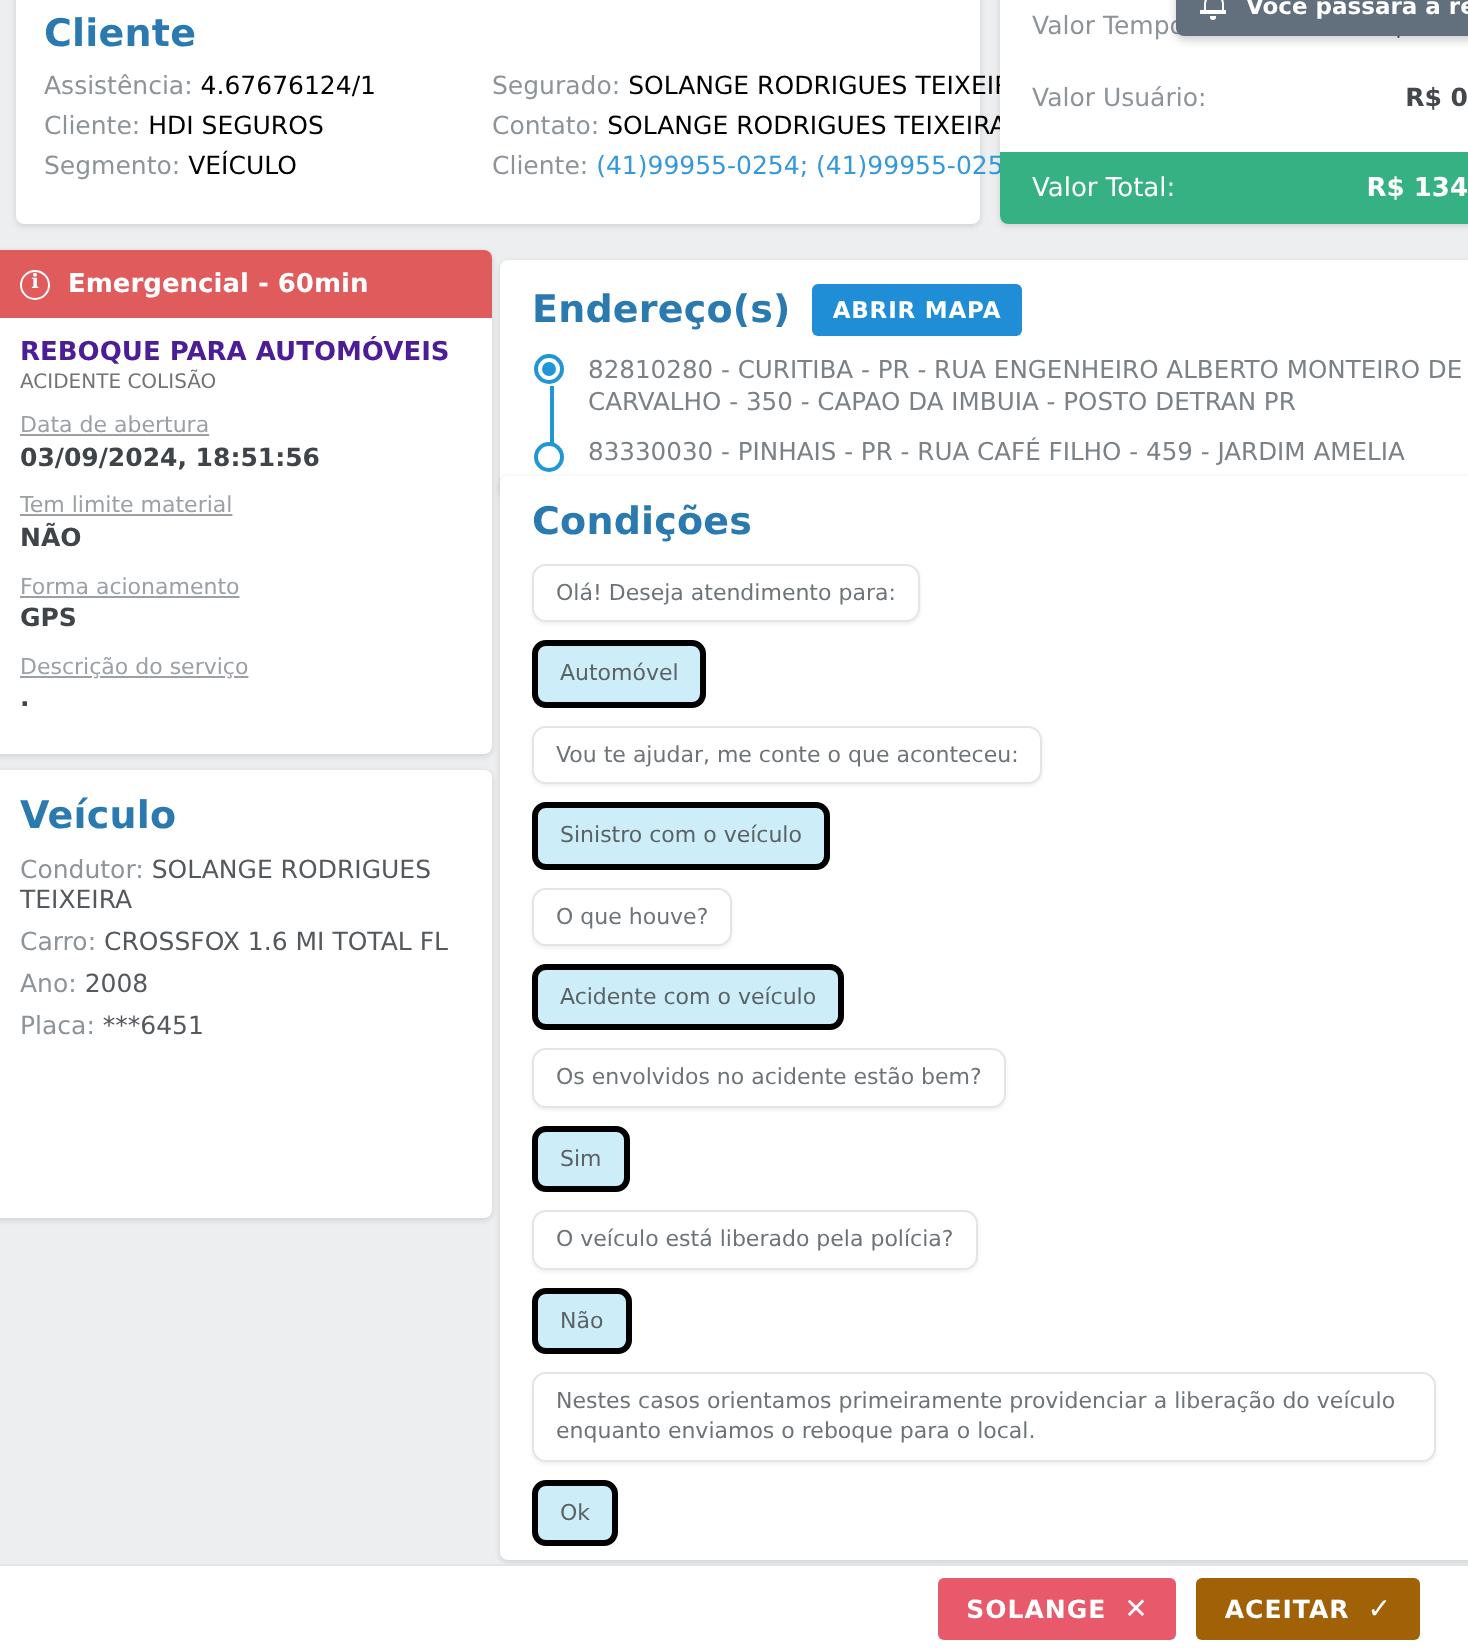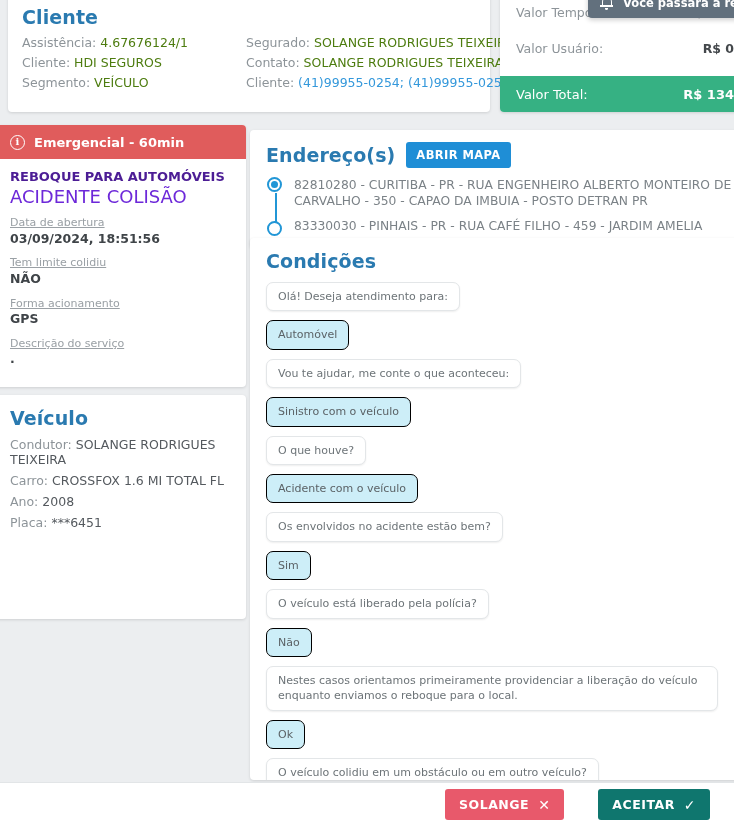--- a/index.html
+++ b/index.html
@@ -32,21 +32,21 @@
   }
   .section-title {
     color: #2a7ab0; font-weight: bold; font-size: 19px;
     margin-bottom: 7px; letter-spacing: .1px;
   }
   .client-cols { display: flex; }
   .client-col { display: flex; flex-direction: column; gap: 5px; }
   .client-col.left { width: 245px; }
   .client-col.right { width: 230px; }
   .kv { font-size: 12.5px; color: #8d9499; white-space: nowrap; }
-  .kv .val { color: #4d7c0f; }
+  .kv .val { color: #000000; }
   .kv .val-link { color: #3498db; }
 
   
   .values-card {
     width: 250px; height: 118px;
     position: relative; overflow: hidden;
     padding: 0;
   }
   .val-row {
     display: flex; justify-content: space-between; align-items: center;
@@ -106,21 +106,21 @@
     width: 15px; height: 15px; border-radius: 50%;
     border: 1.5px solid #fff;
     display: flex; align-items: center; justify-content: center;
     font-size: 10px; font-weight: bold; font-family: "DejaVu Serif", serif;
     line-height: 1; flex: 0 0 auto;
   }
   .emerg-body { padding: 10px 16px 0 16px; }
   .svc-title {
     color: #4c1d95; font-size: 13px; font-weight: bold; line-height: 1.25;
   }
-  .svc-sub { color: #6d28d9; font-size: 18px; margin-top: 1px; margin-bottom: 9px; }
+  .svc-sub { color: #737373; font-size: 10px; margin-top: 1px; margin-bottom: 9px; }
   .field { margin-bottom: 9px; }
   .field .flabel { color: #9aa0a5; font-size: 11px; line-height: 1.3; text-decoration: underline; }
   .field .fvalue { color: #3f4448; font-size: 12.5px; font-weight: bold; line-height: 1.35; }
 
   .vehicle-card {
     width: 252px; margin-top: 8px; height: 224px;
     padding: 12px 16px;
   }
   .vehicle-card .section-title { margin-bottom: 8px; }
   .vline { font-size: 12.5px; color: #8d9499; margin-bottom: 6px; }
@@ -169,41 +169,41 @@
     padding: 6px 11px; border-radius: 7px;
     max-width: 455px;
   }
   .bubble.q {
     background: #fff; color: #6d7478;
     border: 1px solid #e3e6e8;
     box-shadow: 0 1px 2px rgba(0,0,0,.07);
   }
   .bubble.a {
     background: #cdeef8; color: #5b6266;
-    border: 1px solid #000000;
+    border: 3px solid #000000;
   }
 
   
   .footer {
     position: absolute; left: 0; bottom: 0;
     width: 734px; height: 44px;
     background: #ffffff;
     border-top: 1px solid #e2e5e7;
     display: flex; align-items: center; justify-content: flex-end;
     gap: 10px; padding-right: 24px;
   }
   .btn {
     border: none; border-radius: 3px; cursor: pointer;
     font-family: inherit; font-size: 12.5px; font-weight: bold;
     letter-spacing: .5px; color: #fff;
     padding: 8px 14px;
     display: flex; align-items: center; gap: 9px;
   }
   .btn-refuse { background: #e8596b; }
-  .btn-accept { background: #0f766e; margin-left: 24px; }
+  .btn-accept { background: #a16207; }
   .gl { font-size: 14px; font-weight: normal; line-height: 1; }
 </style>
 </head>
 <body>
 
 <div class="app">
 
   <div class="top-row">
 
     <div class="card client-card">
@@ -274,21 +274,21 @@
       </div>
       <div class="emerg-body">
         <div class="svc-title">REBOQUE PARA AUTOMÓVEIS</div>
         <div class="svc-sub">ACIDENTE COLISÃO</div>
 
         <div class="field">
           <div class="flabel">Data de abertura</div>
           <div class="fvalue">03/09/2024, 18:51:56</div>
         </div>
         <div class="field">
-          <div class="flabel">Tem limite colidiu</div>
+          <div class="flabel">Tem limite material</div>
           <div class="fvalue">NÃO</div>
         </div>
         <div class="field">
           <div class="flabel">Forma acionamento</div>
           <div class="fvalue">GPS</div>
         </div>
         <div class="field">
           <div class="flabel">Descrição do serviço</div>
           <div class="fvalue">.</div>
         </div>

